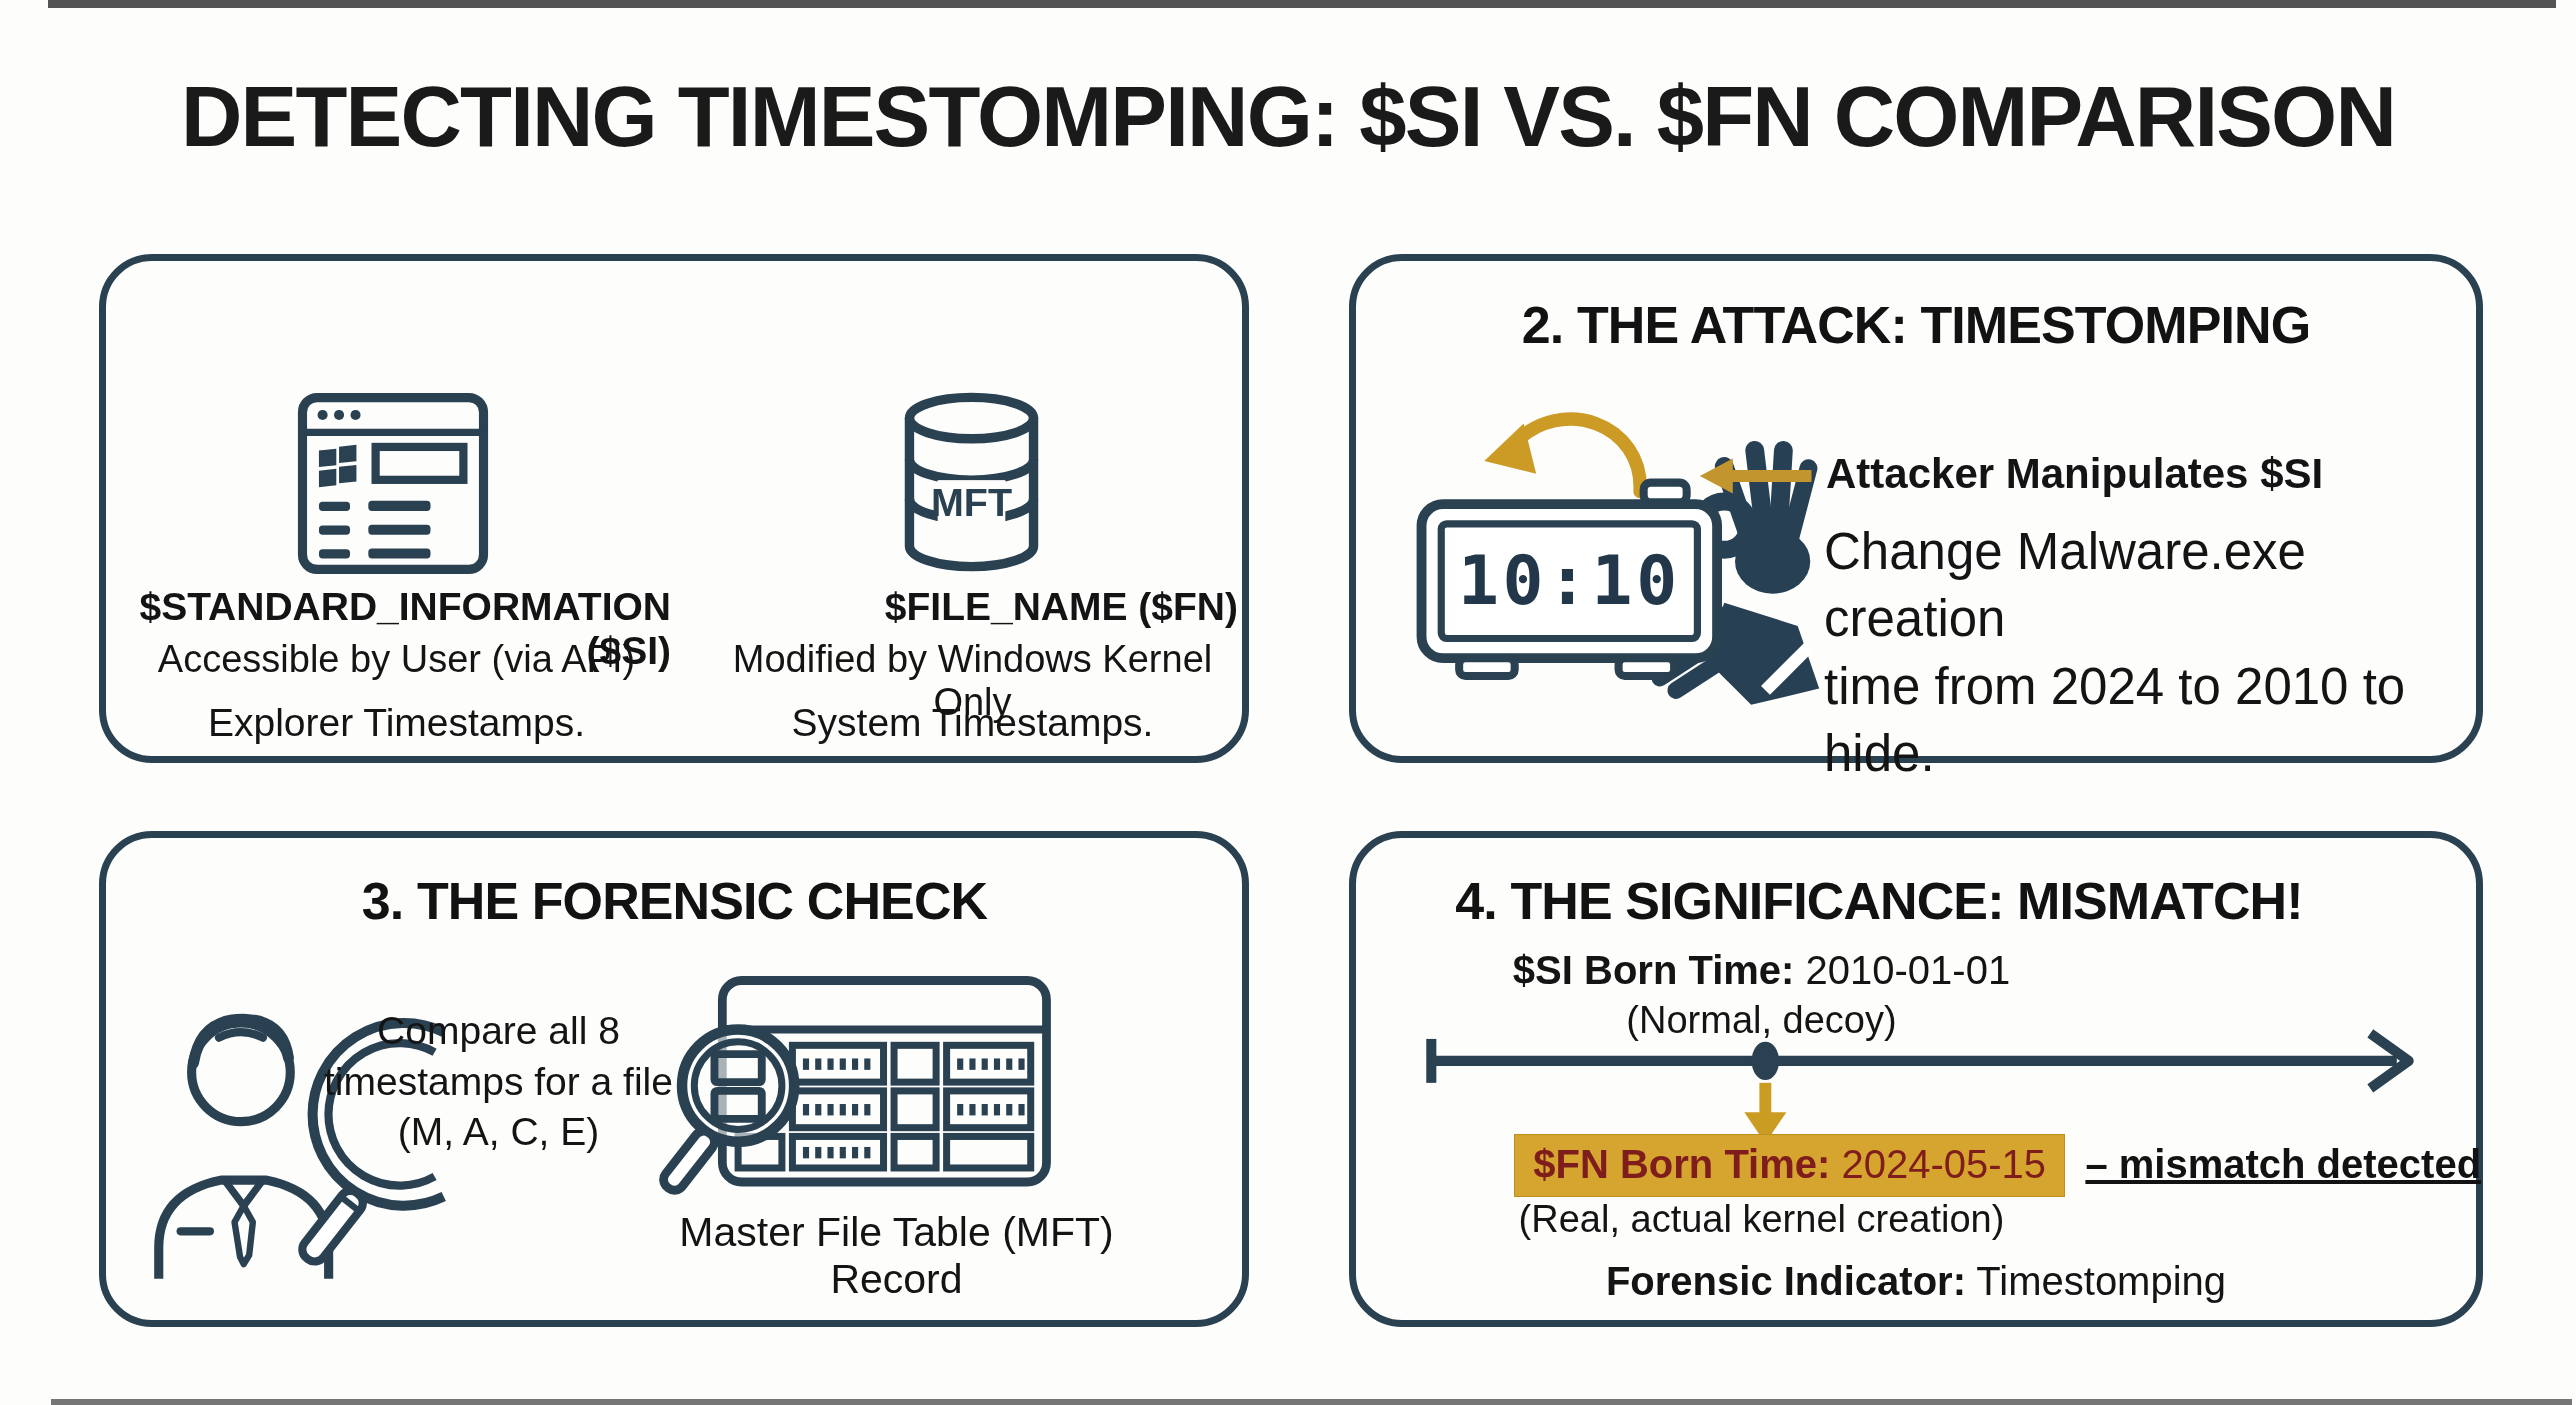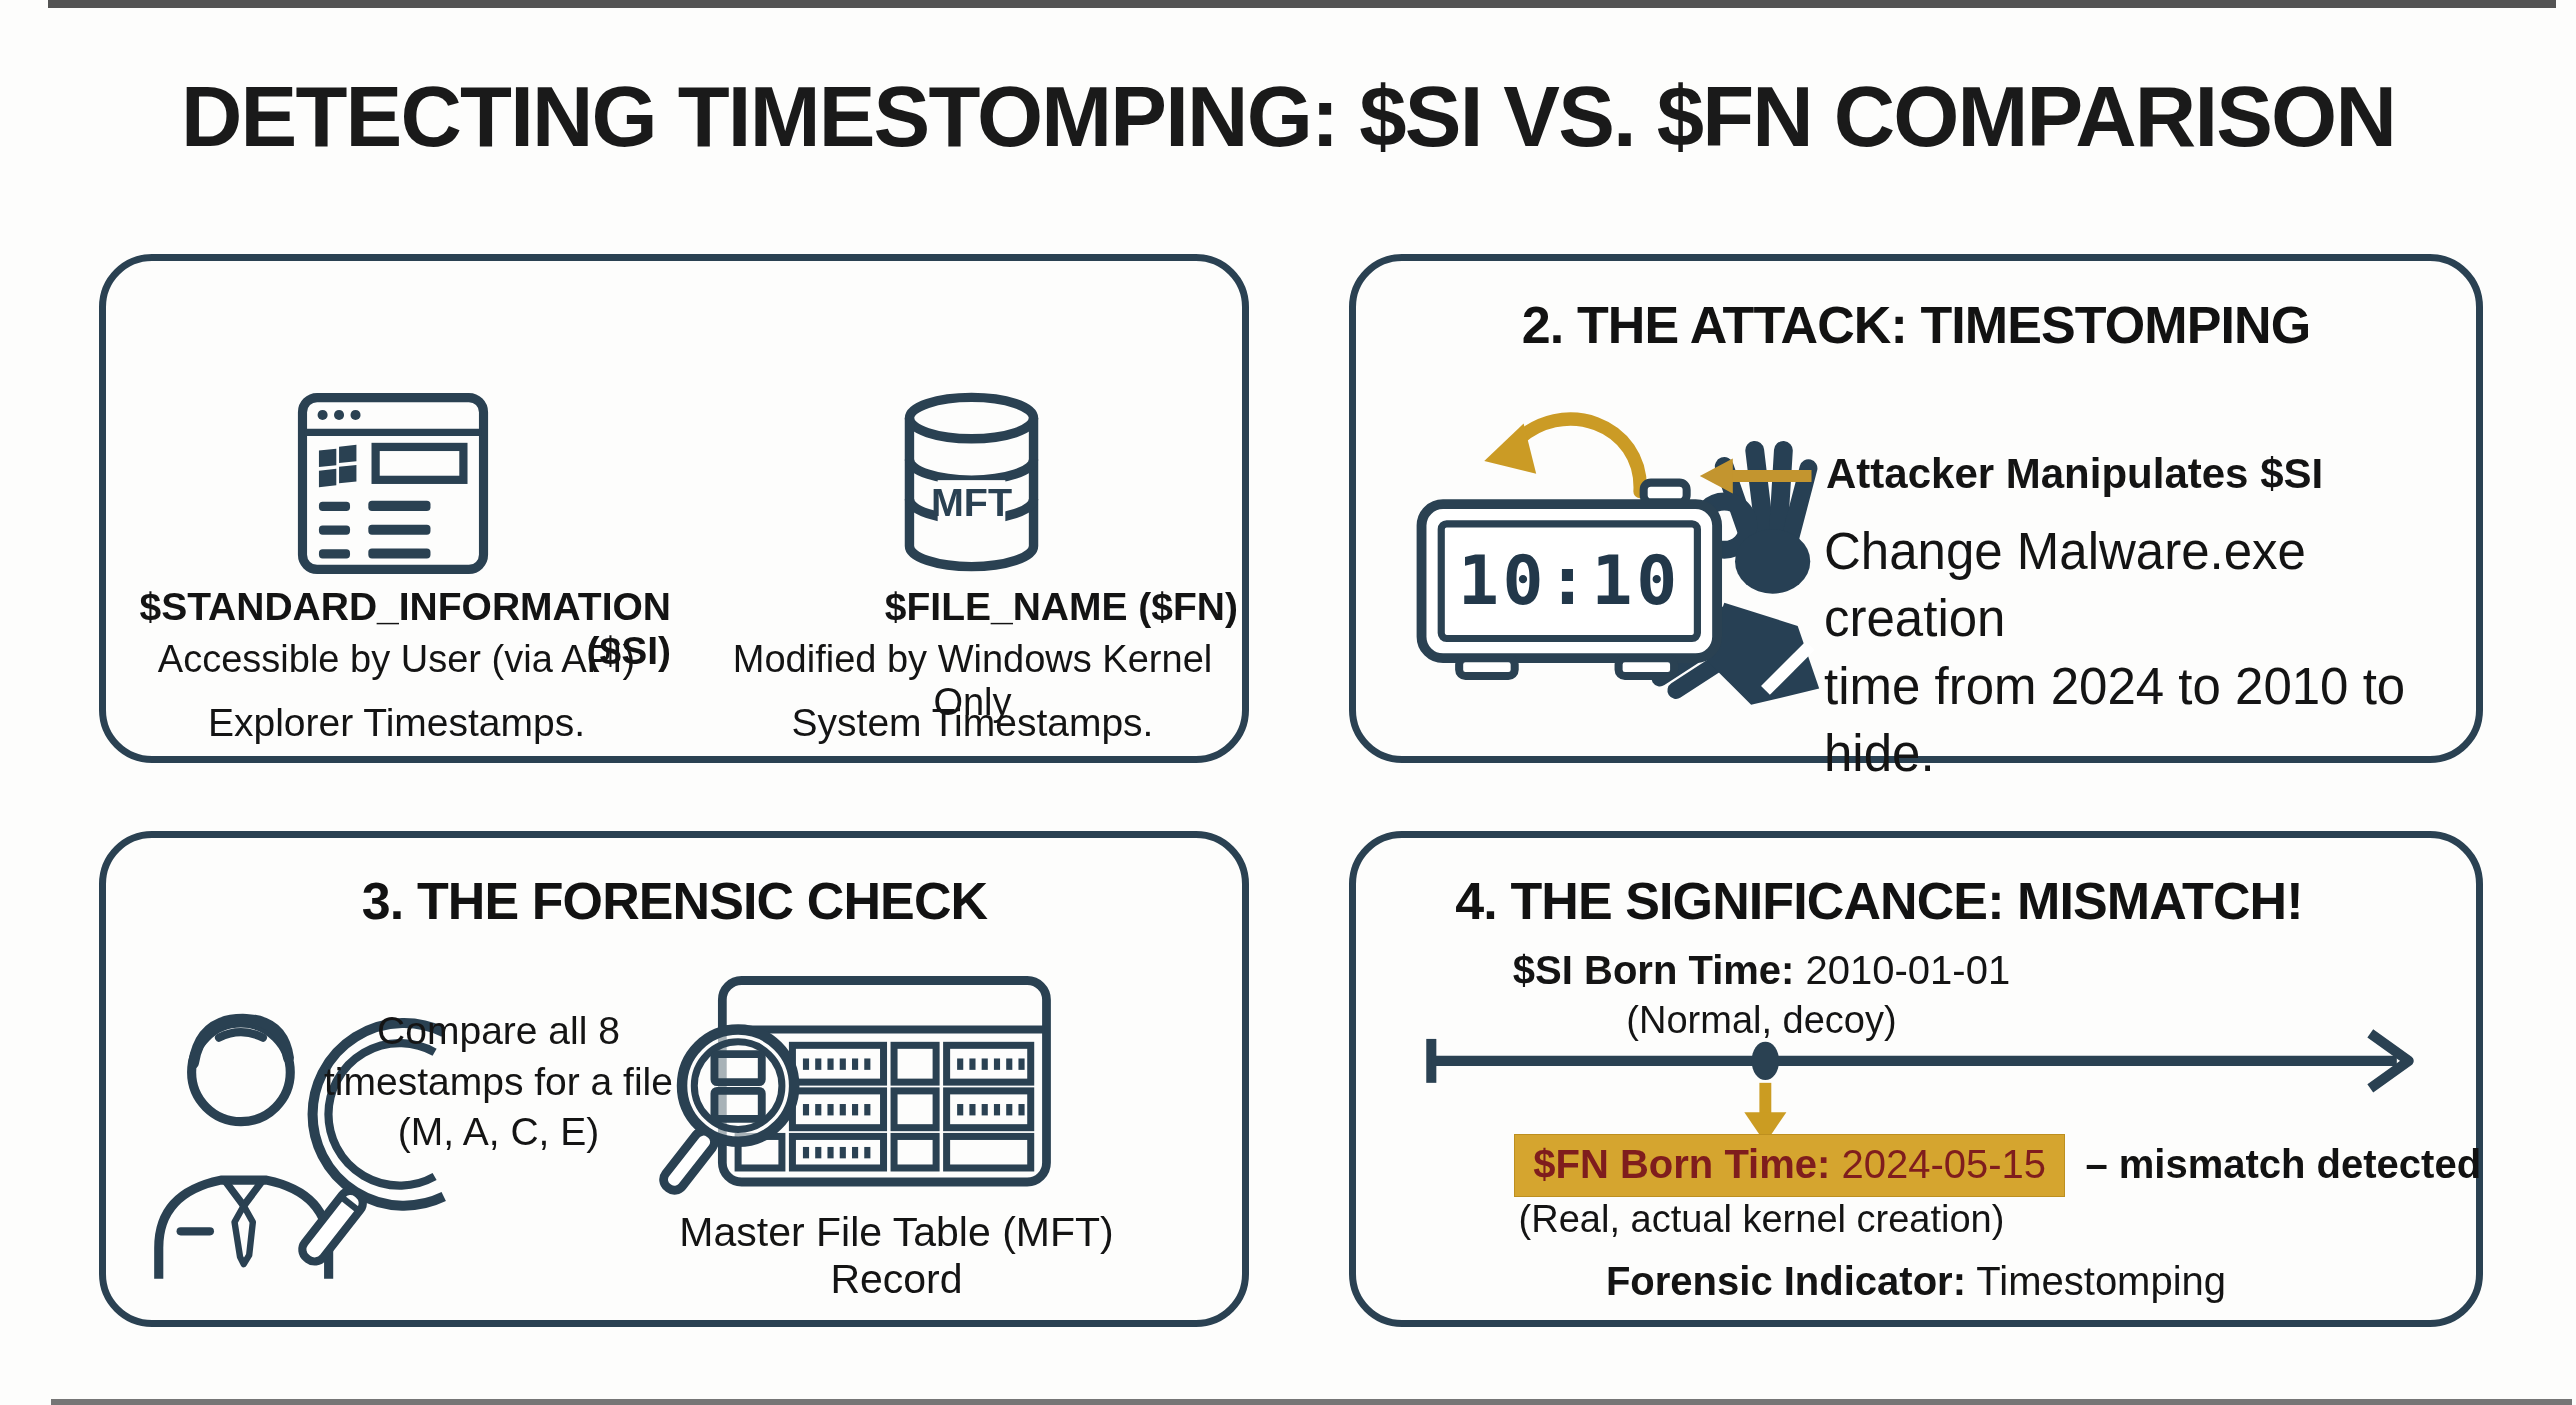--- a/index.html
+++ b/index.html
@@ -34,21 +34,21 @@
   .callout-title{font-size:42px;font-weight:bold;}
   .callout-body{font-size:51px;line-height:1.32;}
   .compare-text{font-size:39px;line-height:1.3;}
   .caption{font-size:41px;}
   .sig-line{font-size:40px;}
   .sig-note{font-size:38px;}
   .fn-box{
     display:inline-block;background:var(--goldbox);border:1.8px solid #bd8f1f;
     padding:7.3px 18.3px 9.1px 18.3px;font-size:40px;color:#7f1d1d;
   }
-  .mismatch{font-size:40px;font-weight:bold;margin-left:20px;color:#121212;}
+  .mismatch{font-size:40px;font-weight:bold;margin-left:20px;color:#121212;text-decoration:underline;}
   svg{display:block;}
 </style>
 </head>
 <body>
 
 <div id="page">
 
   <div class="abs edge" style="left:48px;top:0;width:2508px;height:8.2px;"></div>
   <div class="abs edge" style="left:51px;bottom:0;width:2521px;height:6.4px;opacity:.65;"></div>
 

